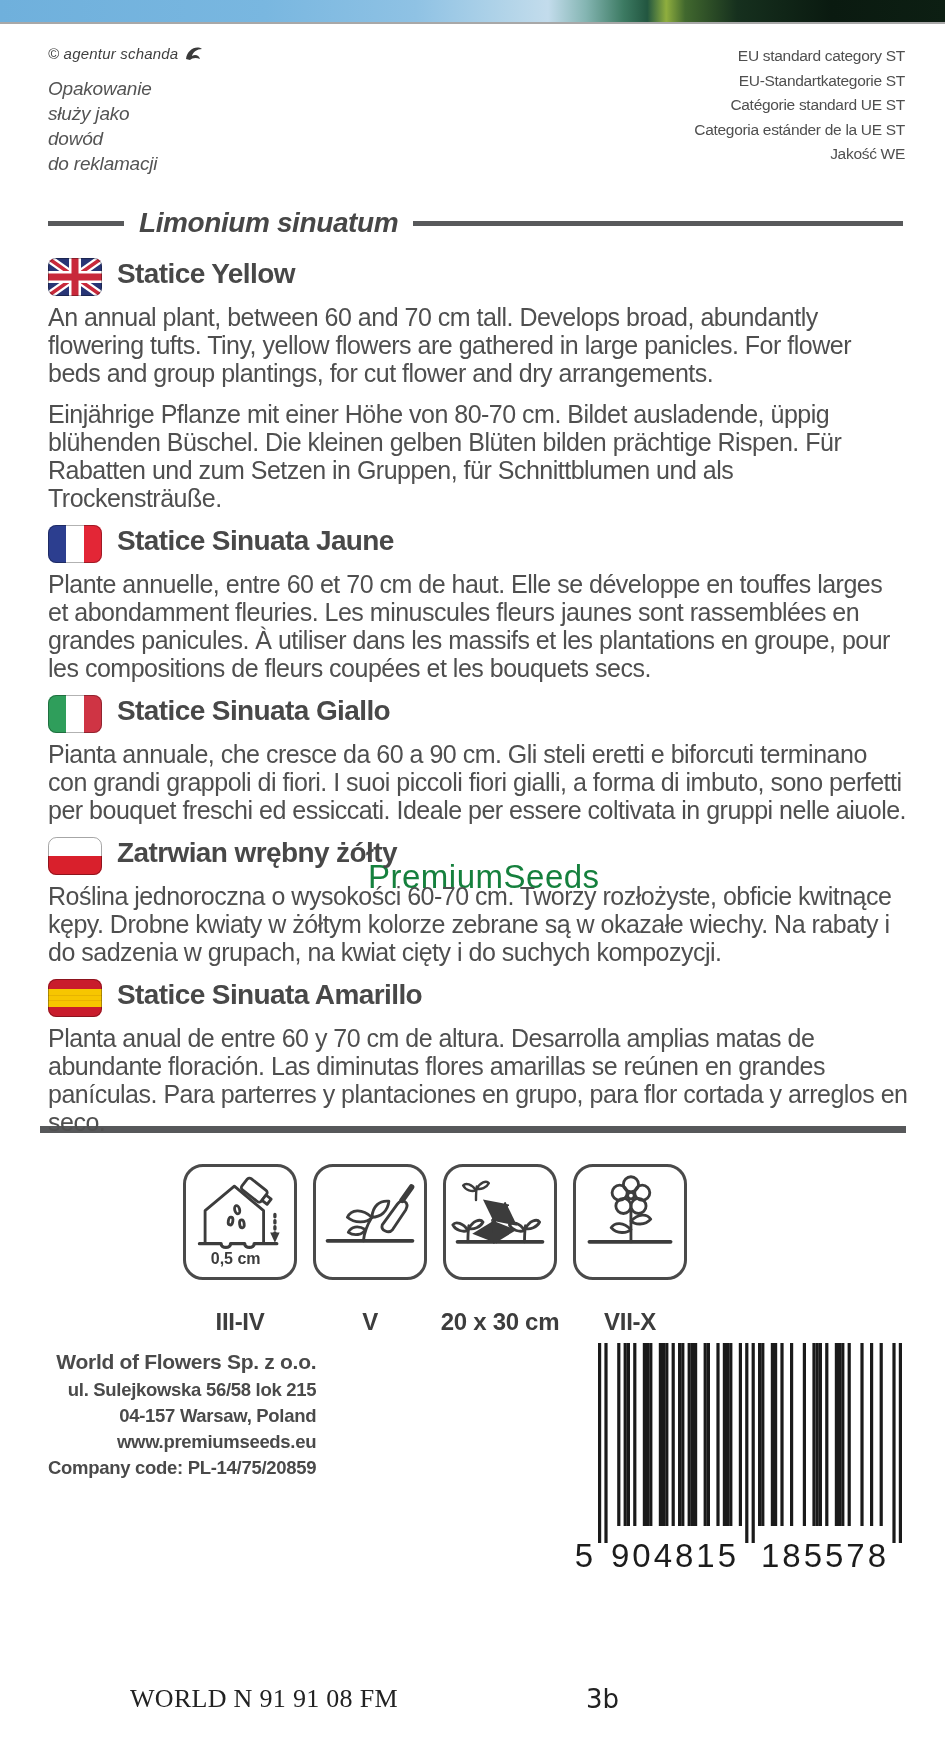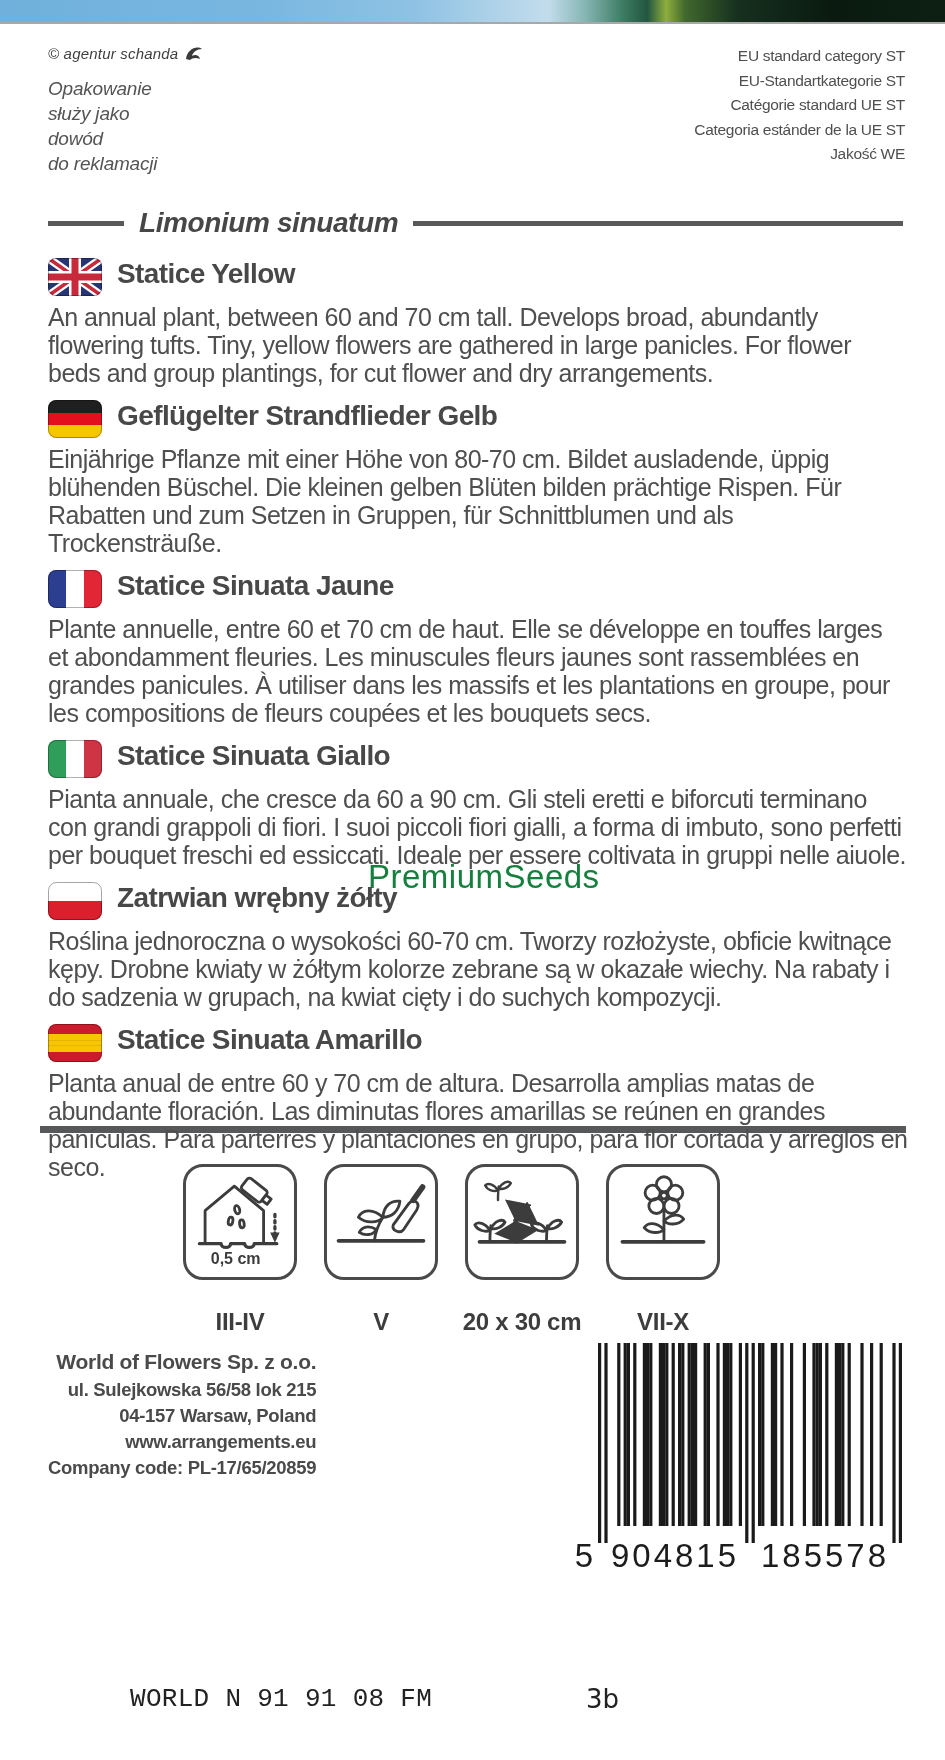--- a/index.html
+++ b/index.html
@@ -36,42 +36,42 @@
   .section{margin-bottom:13px;}
   .sec-head{display:flex;gap:15px;margin-bottom:7px;}
   .sec-head h2{margin:0;font-size:28px;font-weight:bold;color:#484848;letter-spacing:-.6px;}
   .section p{margin:0;font-size:25px;line-height:28px;letter-spacing:-.5px;color:#4f4f4f;}
   .flag{flex:0 0 auto;display:block;}
 
   
   .divider{position:absolute;top:1126px;left:40px;width:866px;height:7px;background:#57585a;}
 
   
-  .pictos{position:absolute;top:1164px;left:183px;display:flex;gap:27px;z-index:1;}
+  .pictos{position:absolute;top:1164px;left:183px;display:flex;gap:16px;z-index:1;}
   .picto{width:114px;display:flex;flex-direction:column;align-items:center;}
   .picto-box{width:114px;height:116px;border:3.5px solid #4a4a4a;border-radius:20px;
              box-sizing:border-box;display:flex;align-items:center;justify-content:center;background:#fff;}
   .picto-label{margin-top:28px;font-size:24px;font-weight:bold;color:#3d3d3d;text-align:center;white-space:nowrap;letter-spacing:-.3px;}
 
   
   .producer{position:absolute;top:1348px;left:48px;font-weight:bold;color:#4a4a4a;letter-spacing:-.3px;text-align:right;}
   .producer-name{font-size:21px;line-height:27px;margin-bottom:2px;}
   .producer-line{font-size:18.5px;line-height:26px;}
 
   
   .barcode{position:absolute;top:1343px;left:563px;width:345px;height:245px;}
   .barcode svg{position:absolute;top:0;left:0;}
   .bc-digit{position:absolute;top:194px;font-size:33px;color:#1c1c1c;font-family:"Liberation Sans",sans-serif;}
   .bc-first{left:0;width:30px;text-align:right;}
   .bc-g1{left:45px;width:134px;text-align:center;letter-spacing:3px;}
   .bc-g2{left:195px;width:134px;text-align:center;letter-spacing:3px;}
 
   
   .footer-batch{position:absolute;top:1684px;left:130px;font-size:26px;color:#222;
-                font-family:Liberation Mono, monospace;letter-spacing:.3px;}
+                font-family:Liberation Serif, serif;letter-spacing:.3px;}
   .footer-code{position:absolute;top:1684px;left:586px;font-size:26px;color:#222;
                font-family:"DejaVu Sans",sans-serif;}
 
   .pic-stroke{stroke:#3c3c3c;stroke-width:3;fill:none;stroke-linecap:round;stroke-linejoin:round;}
   .pic-text{font-family:"Liberation Sans",sans-serif;font-weight:bold;fill:#3c3c3c;}
 </style>
 </head>
 <body>
 
 <div class="page">
@@ -128,34 +128,20 @@
             <rect x="0" y="15.5" width="54" height="7" fill="#c8293b"></rect>
           </g>
           <rect x="0.5" y="0.5" width="53" height="37" rx="8" fill="none" stroke="rgba(0,0,0,0.3)"></rect>
         </svg>
         <h2>Statice Yellow</h2>
       </div>
       <p>An annual plant, between 60 and 70 cm tall. Develops broad, abundantly flowering tufts. Tiny, yellow flowers are gathered in large panicles. For flower beds and group plantings, for cut flower and dry arrangements.</p>
     </div>
 
     <div class="section">
-      <div class="sec-head">
-        <svg class="flag" width="54" height="38" viewBox="0 0 54 38">
-          <clipPath id="cpde">
-              <rect width="54" height="38" rx="8"></rect>
-            </clipPath>
-          <g clip-path="url(#cpde)">
-            <rect width="54" height="13" fill="#1f1f1f"></rect>
-            <rect y="13" width="54" height="12" fill="#e30f1e"></rect>
-            <rect y="25" width="54" height="13" fill="#f7c600"></rect>
-          </g>
-          <rect x="0.5" y="0.5" width="53" height="37" rx="8" fill="none" stroke="rgba(0,0,0,0.3)"></rect>
-        </svg>
-        <h2>Geflügelter Strandflieder Gelb</h2>
-      </div>
       <p>Einjährige Pflanze mit einer Höhe von 80-70 cm. Bildet ausladende, üppig blühenden Büschel. Die kleinen gelben Blüten bilden prächtige Rispen. Für Rabatten und zum Setzen in Gruppen, für Schnittblumen und als Trockensträuße.</p>
     </div>
 
     <div class="section">
       <div class="sec-head">
         <svg class="flag" width="54" height="38" viewBox="0 0 54 38">
           <clipPath id="cpfr">
               <rect width="54" height="38" rx="8"></rect>
             </clipPath>
           <g clip-path="url(#cpfr)">
@@ -315,22 +301,22 @@
       </div>
       <div class="picto-label">VII-X</div>
     </div>
 
   </div>
 
   <div class="producer">
     <div class="producer-name">World of Flowers Sp. z o.o.</div>
     <div class="producer-line">ul. Sulejkowska 56/58 lok 215</div>
     <div class="producer-line">04-157 Warsaw, Poland</div>
-    <div class="producer-line">www.arrangements.eu</div>
-    <div class="producer-line">Company code: PL-17/65/20859</div>
+    <div class="producer-line">www.premiumseeds.eu</div>
+    <div class="producer-line">Company code: PL-14/75/20859</div>
   </div>
 
   <div class="barcode">
     <svg id="barcode-svg" width="340" height="200">
         <rect x="35.00" y="0" width="3.20" height="200" fill="#1a1a1a"></rect>
         <rect x="41.40" y="0" width="3.20" height="200" fill="#1a1a1a"></rect>
         <rect x="54.20" y="0" width="3.20" height="183" fill="#1a1a1a"></rect>
         <rect x="60.60" y="0" width="3.20" height="183" fill="#1a1a1a"></rect>
         <rect x="63.80" y="0" width="3.20" height="183" fill="#1a1a1a"></rect>
         <rect x="70.20" y="0" width="3.20" height="183" fill="#1a1a1a"></rect>

